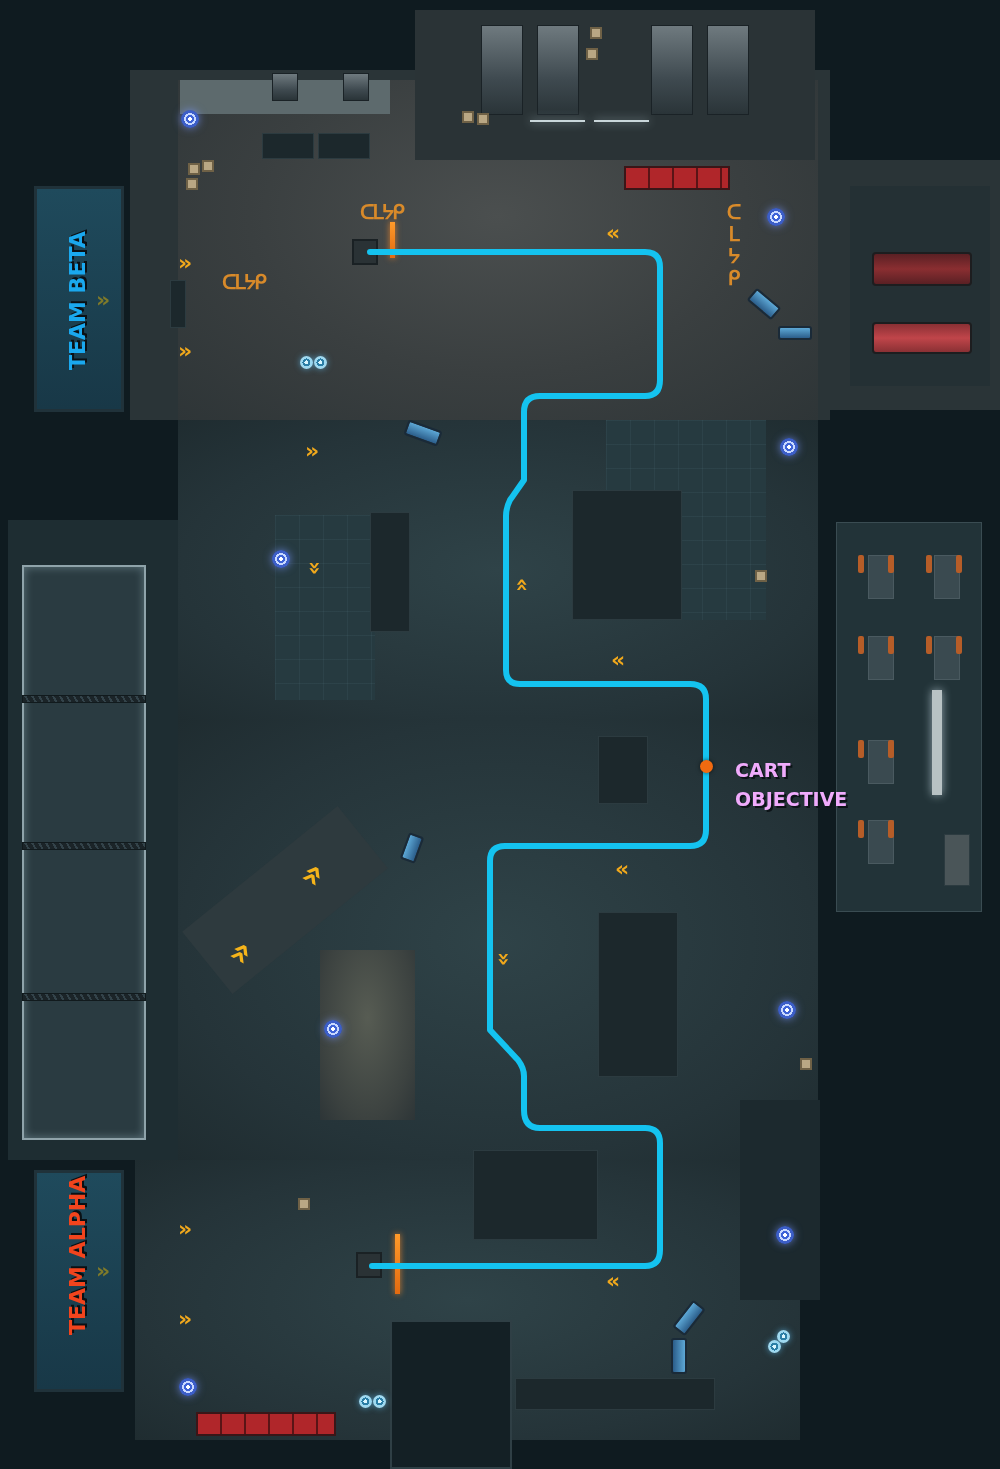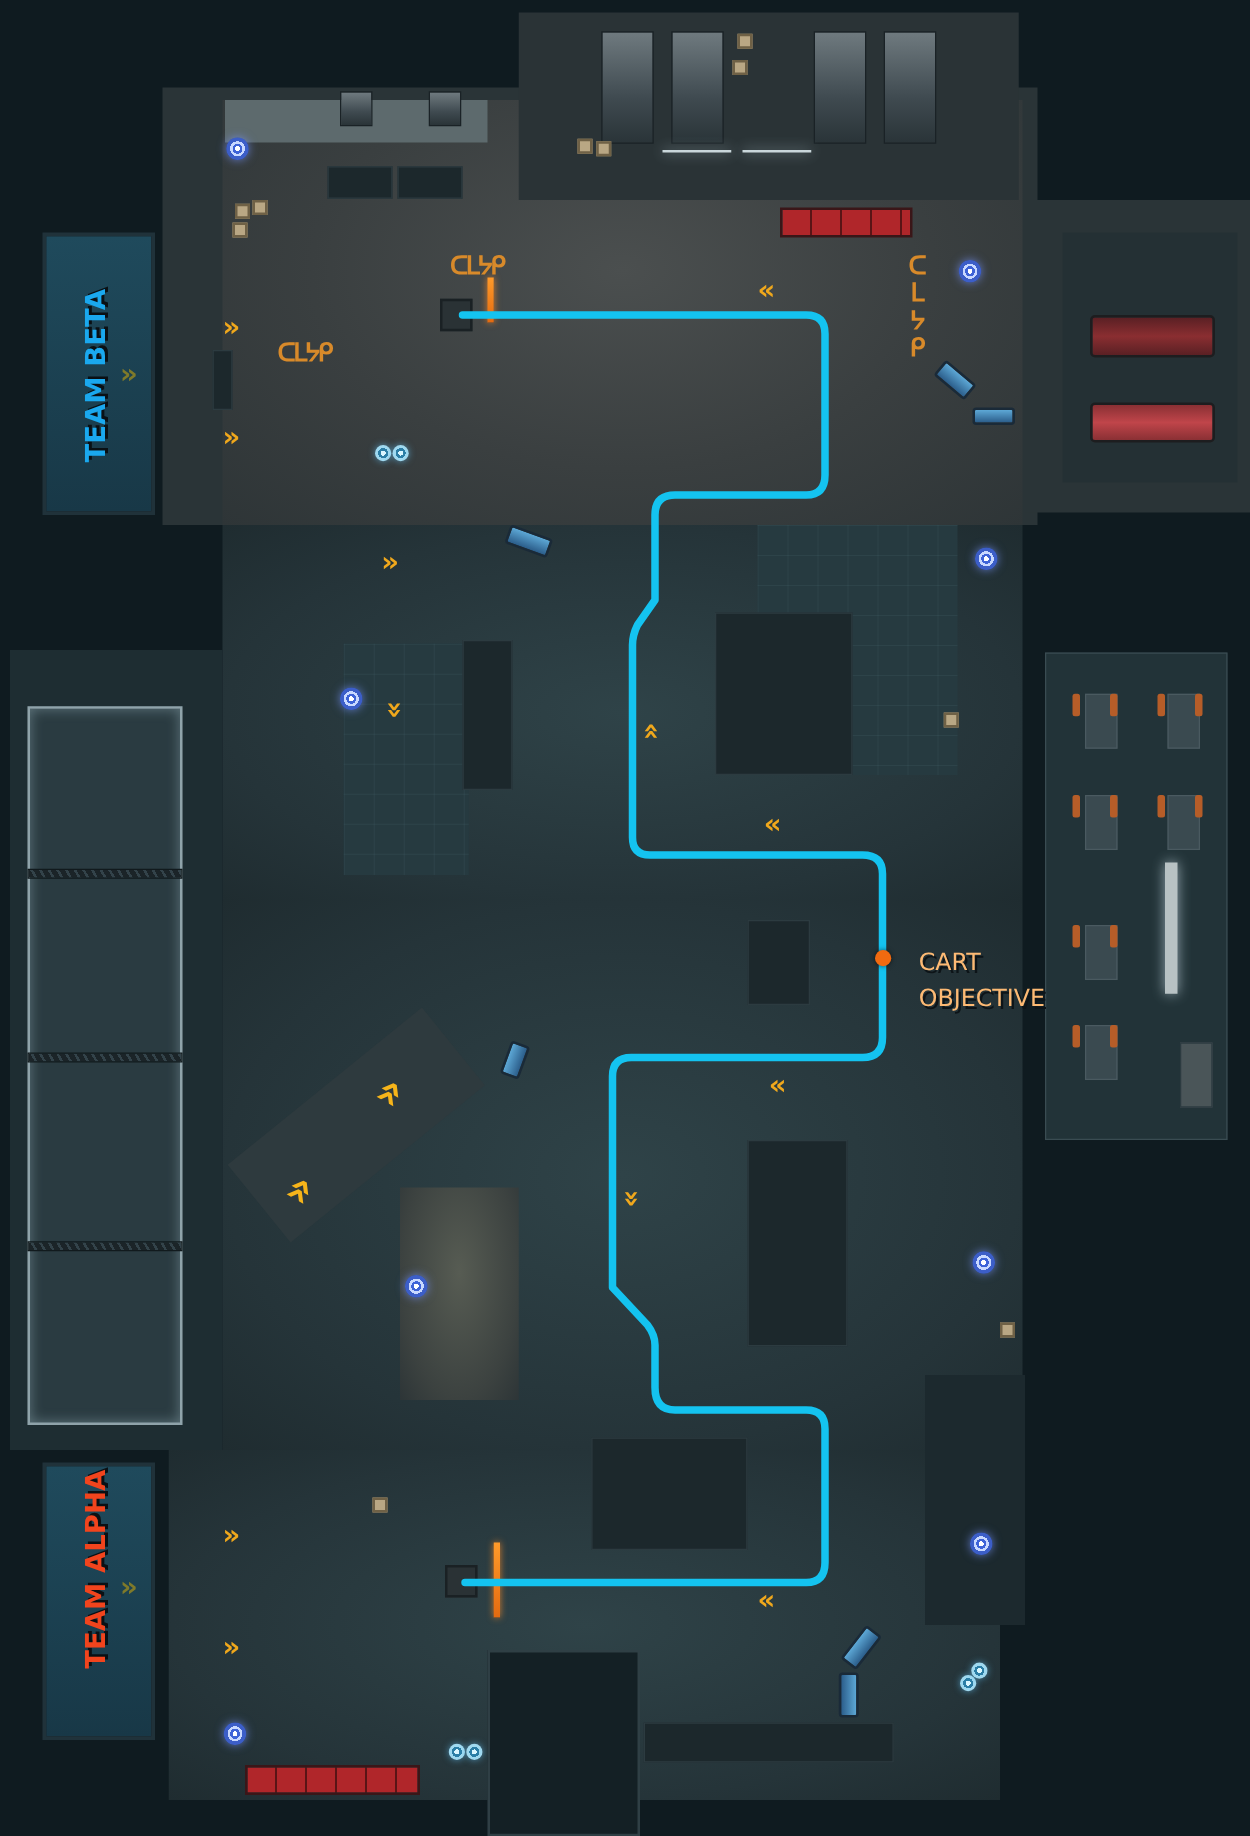--- a/index.html
+++ b/index.html
@@ -27,21 +27,21 @@
     .locker { position: absolute; background: linear-gradient(180deg, #6f7a7f 0%, #3f4a50 60%, #2a3438 100%); border: 1px solid #1a2226; box-sizing: border-box; }
     .redbench { position: absolute; background: repeating-linear-gradient(90deg, #b0262a 0 22px, #5a1416 22px 24px); border: 2px solid #3a1618; box-sizing: border-box; }
     .redcar { position: absolute; background: linear-gradient(180deg, #5a2024, #8a2e31 50%, #5a2024); border: 2px solid #1d1d1f; border-radius: 4px; box-sizing: border-box; }
     .bench { position: absolute; width: 6px; height: 18px; background: #b65d28; border-radius: 2px; }
     .table { position: absolute; width: 26px; height: 44px; background: #3a4a50; border: 1px solid #4a5a60; box-sizing: border-box; }
     .glyph { position: absolute; color: #d88a2a; font-family: "DejaVu Sans Mono", monospace; font-weight: bold; font-size: 20px; letter-spacing: -2px; }
     .bluebox { position: absolute; background: linear-gradient(180deg, #5da8d6, #2b5d8a); border: 2px solid #1a2a38; border-radius: 3px; box-sizing: border-box; }
     .gate { position: absolute; width: 5px; height: 34px; background: linear-gradient(180deg, #ff9a2a, #e36a10); box-shadow: 0 0 6px rgba(255,140,40,0.8); }
     .cart { position: absolute; width: 26px; height: 26px; background: #2a3235; border: 2px solid #1a2124; box-sizing: border-box; }
     .objective-dot { position: absolute; width: 13px; height: 13px; border-radius: 50%; background: #f16a10; box-shadow: 0 0 4px rgba(0,0,0,0.6); }
-    .objective-label { position: absolute; color: #fdba74; font-family: "DejaVu Sans", sans-serif; font-weight: normal; font-size: 19px; line-height: 29px; text-shadow: 2px 2px 0 #0d1418; letter-spacing: 0px; }
+    .objective-label { position: absolute; color: #f0abfc; font-family: "DejaVu Sans", sans-serif; font-weight: bold; font-size: 19px; line-height: 29px; text-shadow: 2px 2px 0 #0d1418; letter-spacing: 0px; }
     svg.path { position: absolute; left: 0; top: 0; }
     .truss { position: absolute; height: 8px; background: repeating-linear-gradient(60deg, #1b2428 0 4px, #33434a 4px 6px); border: 1px solid #111a1d; box-sizing: border-box; }
     .light-strip { position: absolute; background: #c9d6da; box-shadow: 0 0 10px rgba(200,220,230,0.7); }
   </style>
 </head>
 <body>
 
 <div class="map">
 
   <div class="room dark" style="left:130px;top:70px;width:700px;height:350px;"></div>

